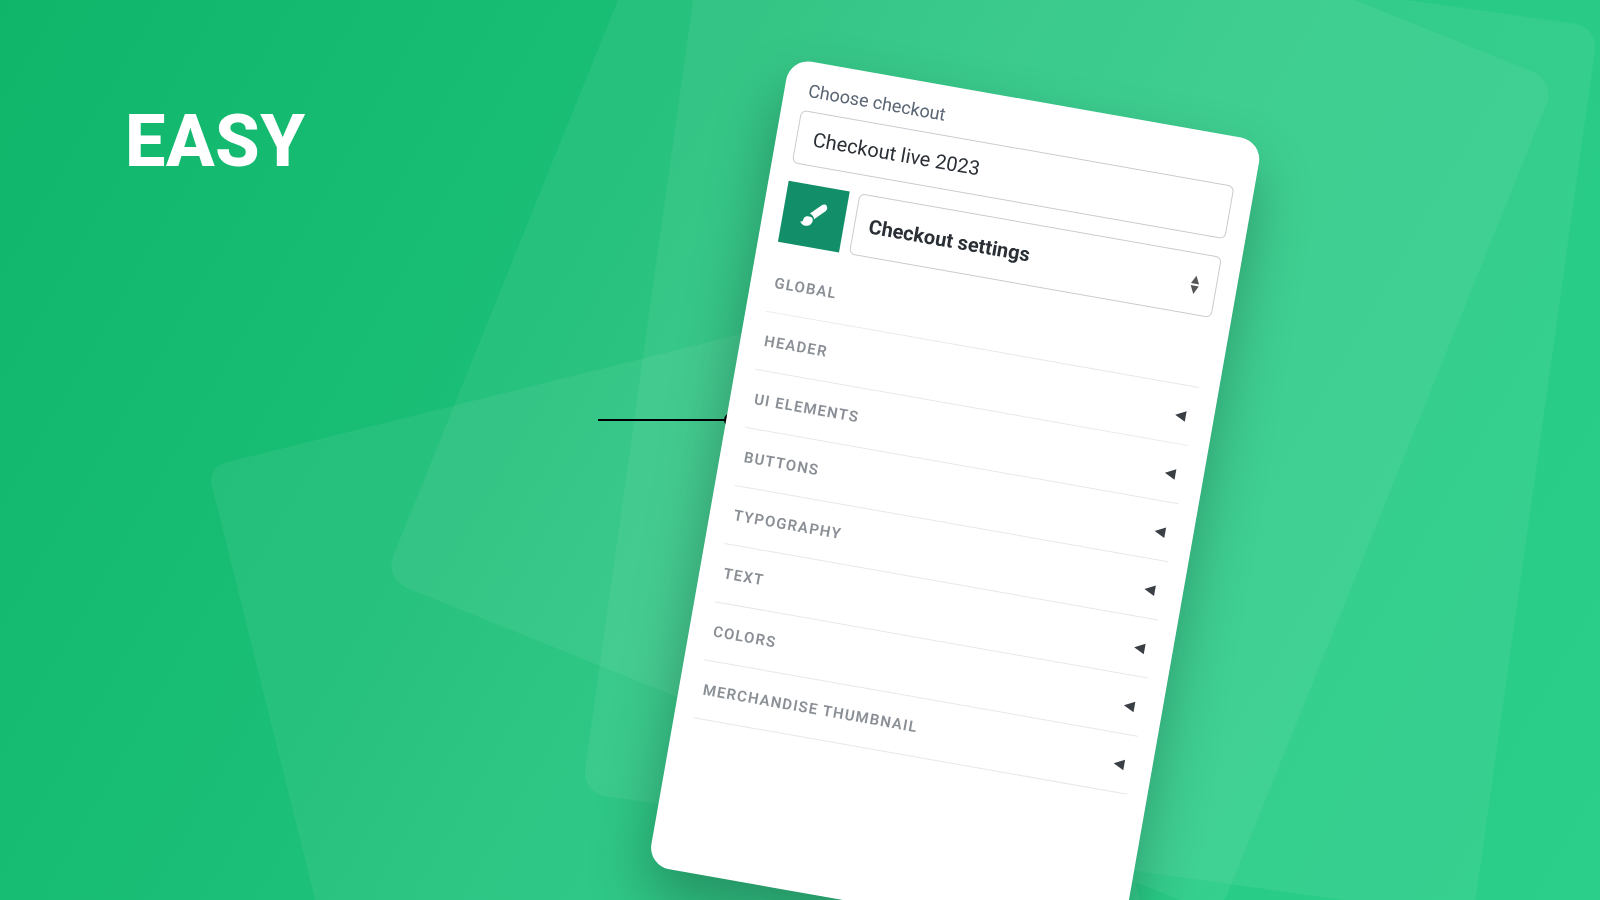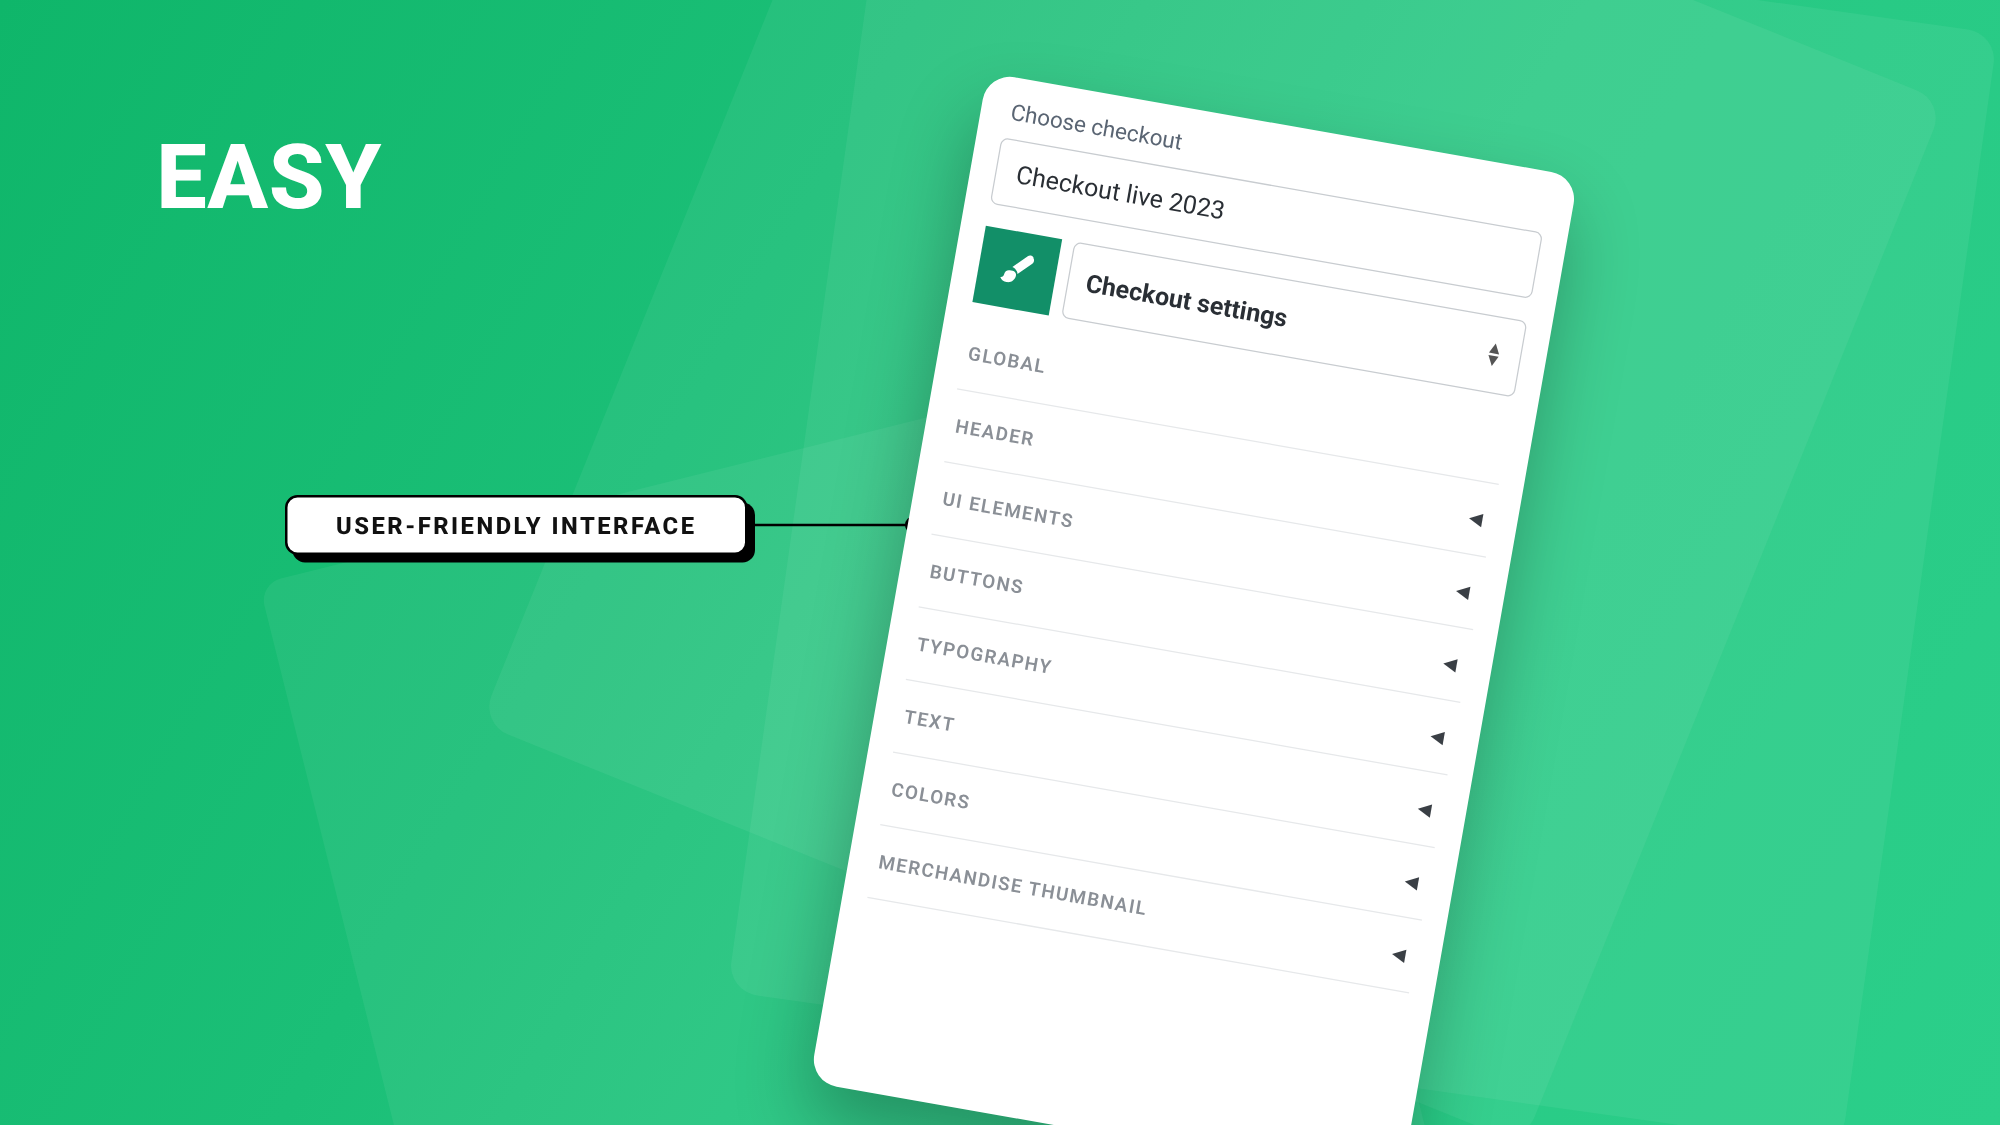--- a/index.html
+++ b/index.html
@@ -159,26 +159,20 @@
 
 <div class="stage">
   <div class="geo geo1"></div>
   <div class="geo geo2"></div>
   <div class="geo geo3"></div>
 
   <div class="headline">
     <div>EASY</div>
   </div>
 
-  <div class="callout-wrap">
-    <div class="callout-shadow"></div>
-    <div class="callout">
-      <span>USER-FRIENDLY INTERFACE</span>
-    </div>
-  </div>
   <div class="leader"></div>
   <div class="leader-dot"></div>
 
   <div class="panel-holder">
     <div class="panel">
 
       <div class="choose-label">Choose checkout</div>
       <div class="checkout-select">
         <span>Checkout live 2023</span>
       </div>

